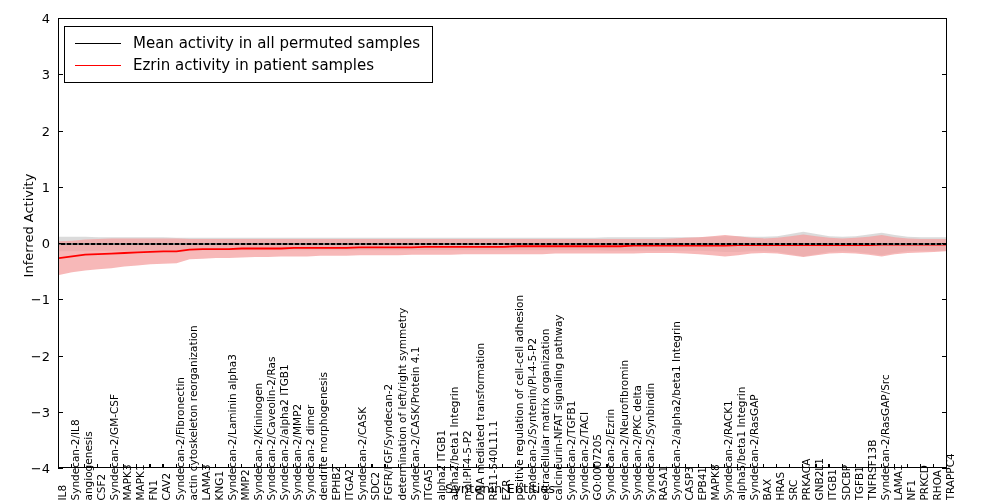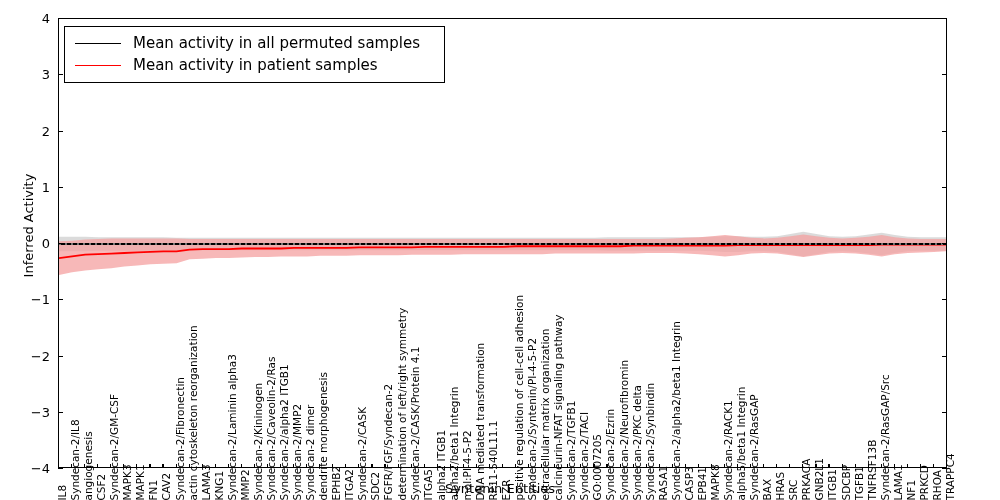--- a/index.html
+++ b/index.html
@@ -31,21 +31,21 @@
   .xtickmark{position:absolute;bottom:0;width:1.1px;height:4px;background:#000;}
 
   
   #xlabels{position:absolute;left:58px;top:470px;width:889px;height:30px;}
   .xtl{position:absolute;bottom:0;transform-origin:left bottom;
        transform:rotate(-90deg) translateY(50%);
        white-space:nowrap;font-size:10.5px;line-height:10.5px;color:#000;}
 
   
   #legend{position:absolute;left:64px;top:26px;
-          border:1.2px solid #000;background:#fff;padding:5px 24px 6px 10px;
+          border:1.2px solid #000;background:#fff;padding:5px 12px 6px 10px;
           box-sizing:border-box;z-index:40;}
   .lgrow{display:flex;align-items:center;height:22px;}
   .lgline{width:46px;height:0;border-top:1.6px solid #000;margin-right:12px;}
   .lgline.red{border-top-color:#ff0000;}
   .lgtxt{font-size:15px;line-height:15px;white-space:nowrap;}
 </style>
 </head>
 <body>
 
 <div id="root">
@@ -166,21 +166,21 @@
       <div class="xtl" style="left: 892px;">TRAPPC4</div>
     </div>
 
   <div id="legend">
     <div class="lgrow">
       <span class="lgline"></span>
       <span class="lgtxt">Mean activity in all permuted samples</span>
     </div>
     <div class="lgrow">
       <span class="lgline red"></span>
-      <span class="lgtxt">Mean activity in patient samples</span>
+      <span class="lgtxt">Ezrin activity in patient samples</span>
     </div>
   </div>
 
 <div class="xtickmark" style="position: absolute; left: 58px; top: 464px; width: 1.1px; height: 4px; background: rgb(0, 0, 0);"></div>
     <div class="xtickmark" style="position: absolute; left: 71.0588px; top: 464px; width: 1.1px; height: 4px; background: rgb(0, 0, 0);"></div>
     <div class="xtickmark" style="position: absolute; left: 84.1176px; top: 464px; width: 1.1px; height: 4px; background: rgb(0, 0, 0);"></div>
     <div class="xtickmark" style="position: absolute; left: 97.1765px; top: 464px; width: 1.1px; height: 4px; background: rgb(0, 0, 0);"></div>
     <div class="xtickmark" style="position: absolute; left: 110.235px; top: 464px; width: 1.1px; height: 4px; background: rgb(0, 0, 0);"></div>
     <div class="xtickmark" style="position: absolute; left: 123.294px; top: 464px; width: 1.1px; height: 4px; background: rgb(0, 0, 0);"></div>
     <div class="xtickmark" style="position: absolute; left: 136.353px; top: 464px; width: 1.1px; height: 4px; background: rgb(0, 0, 0);"></div>

